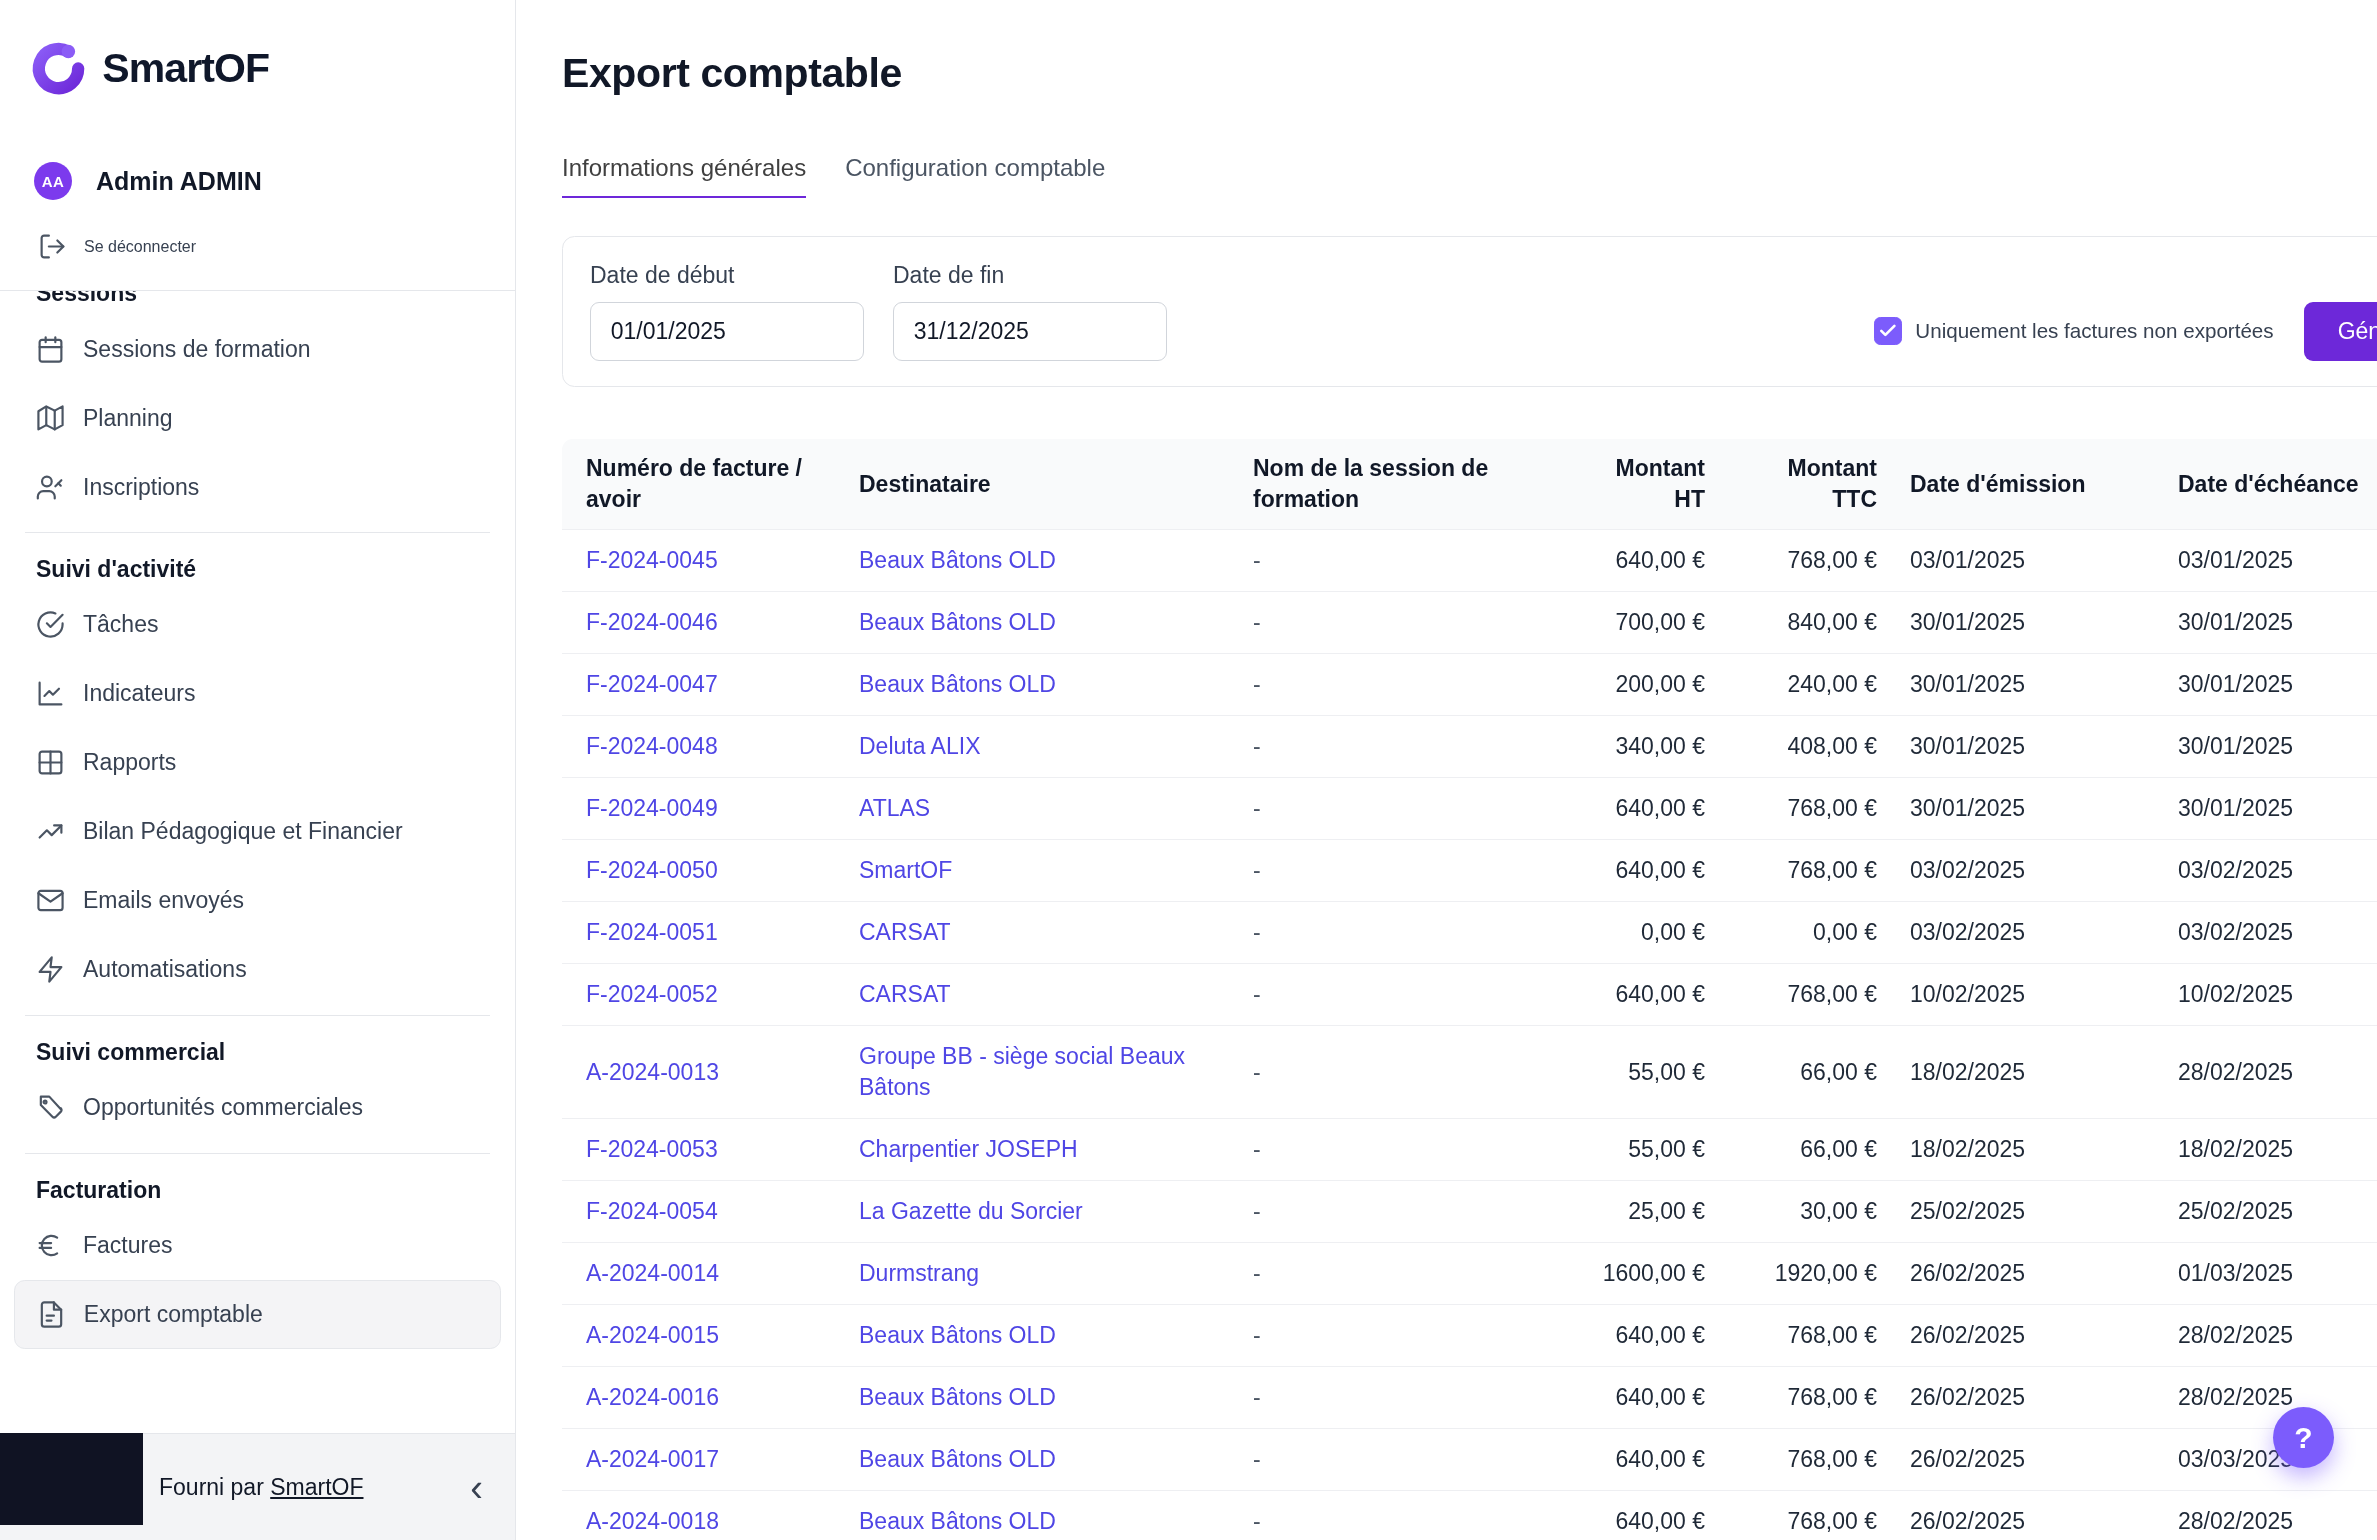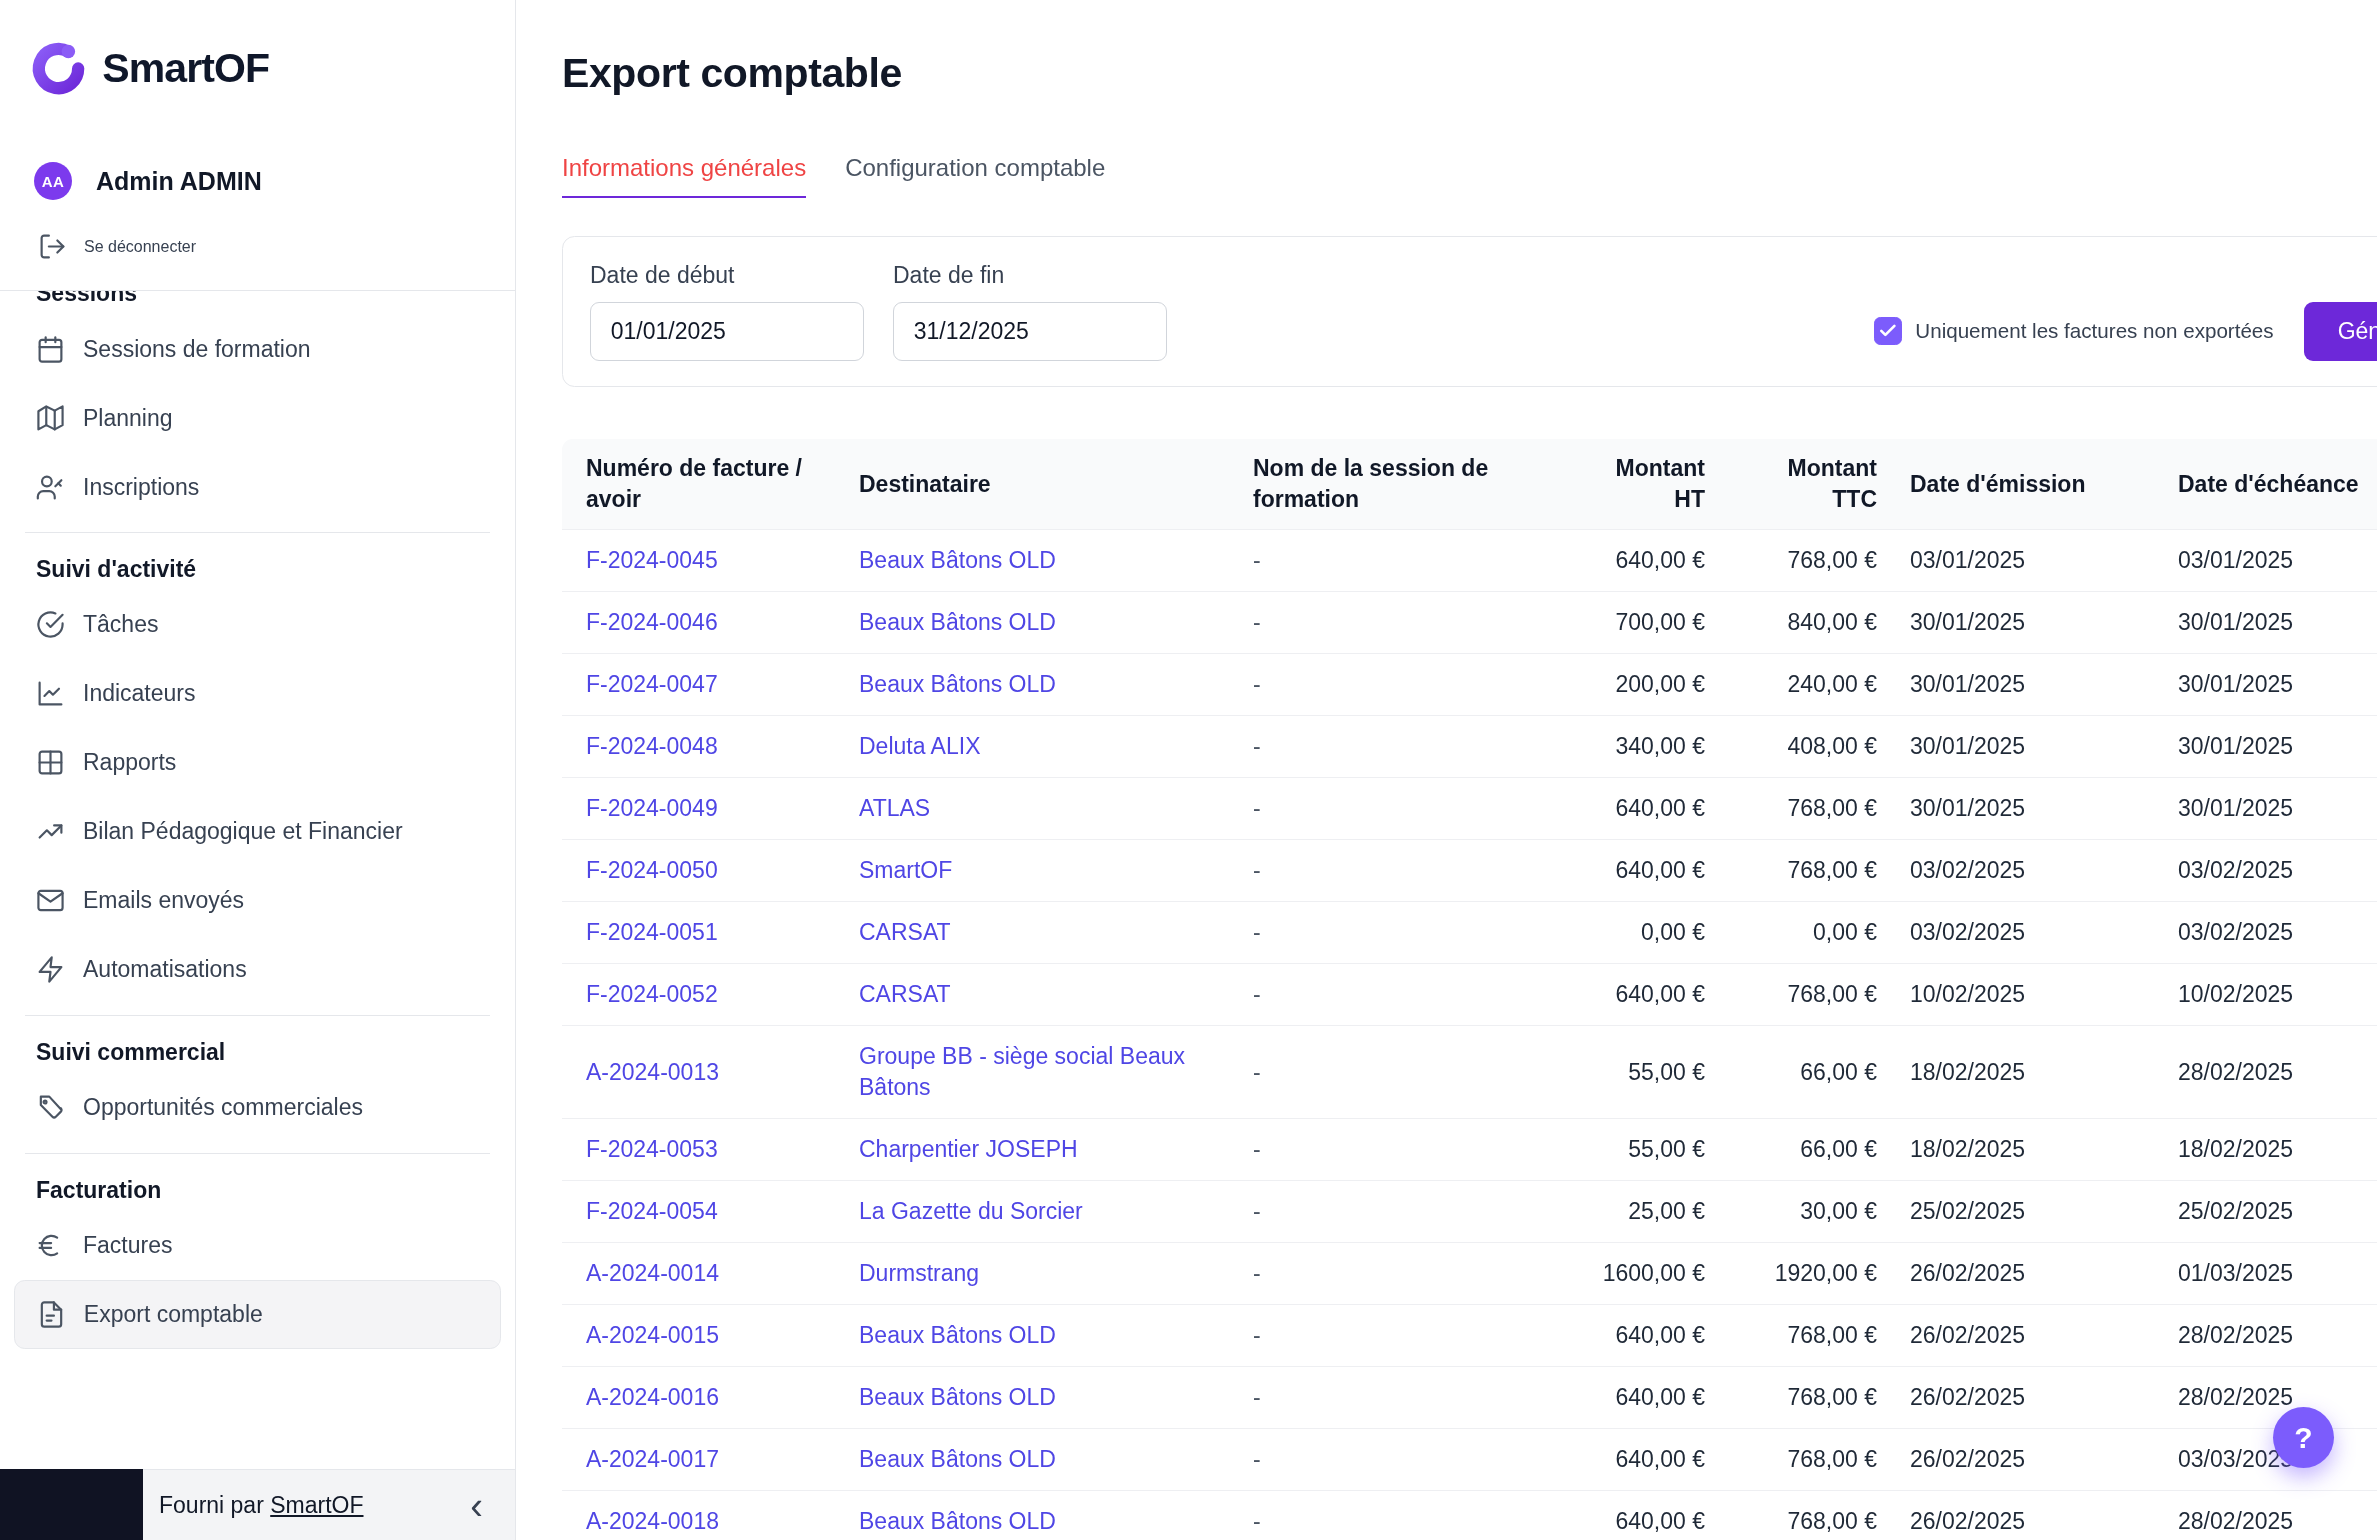--- a/index.html
+++ b/index.html
@@ -20,34 +20,34 @@
     font-size:16px; color:#374151; cursor:pointer; }
   .nav { margin-top:29px; border-top:0.9px solid #E5E7EB; overflow:hidden; height:1132px; }
   .section-title { margin:23px 0 7.2px 36px; font-size:23px; font-weight:700; color:#111827; }
   .section-title.clipped { margin-top:-10.7px; }
   .nav-item { height:69px; display:flex; align-items:center; gap:18px;
     padding:0 21.5px 0 36px; font-size:23px; color:#374151; cursor:pointer; white-space:nowrap; }
   .nav-item.active { margin:0 14.3px; padding-left:21.5px; background:#F4F4F6;
     border:0.9px solid #E5E7EB; border-radius:10.7px; }
   .nav-icon { width:29px; height:29px; flex:0 0 29px; color:#4B5563; }
   .nav-divider { border-top:0.9px solid #E5E7EB; margin:10.7px 25px 0 25px; }
-  .sidebar-footer { position:absolute; left:0; bottom:0; width:100%; height:72px;
+  .sidebar-footer { position:absolute; left:0; bottom:0; width:100%; height:108px;
     background:#F3F4F6; border-top:0.9px solid #E5E7EB; display:flex; align-items:center; z-index:5; }
   .footer-dark { position:absolute; left:0; top:-0.9px; width:143px; height:92px; background:#101323; }
   .footer-text { margin-left:159px; font-size:23px; color:#111827; z-index:1; white-space:nowrap; }
   .footer-brand { text-decoration:underline; cursor:pointer; }
   .collapse { margin-left:auto; margin-right:32px; font-size:38px; color:#374151;
     cursor:pointer; line-height:1; z-index:1; }
 
   
   main { flex:1; min-width:0; position:relative; padding:50px 0 0 46px; overflow:hidden; background:#fff; }
   h1 { font-size:41px; font-weight:700; color:#111827; letter-spacing:-0.4px; }
   .tabs { display:flex; gap:39px; margin-top:57px; }
   .tab { font-size:24px; color:#4B5563; padding-bottom:14.3px; cursor:pointer; border-bottom:2.7px solid transparent; }
-  .tab.active { color:#ef4444; font-weight:500; border-bottom-color:#6D28D9; }
+  .tab.active { color:#404040; font-weight:500; border-bottom-color:#6D28D9; }
 
   .filter-card { margin-top:38px; width:1922px; border:0.9px solid #E5E7EB; border-radius:12.5px;
     padding:25px 27px; display:flex; align-items:flex-end; background:#fff; }
   .field label { display:block; font-size:23px; color:#374151; margin-bottom:12.5px; }
   .field input { width:274px; height:59px; border:0.9px solid #D1D5DB; border-radius:9px;
     font-size:23px; padding:0 19.7px; color:#111827; font-family:inherit; outline:none; }
   .field + .field { margin-left:29px; }
   .right-cluster { margin-left:auto; display:flex; align-items:center; height:59px; align-self:flex-end; }
   .checkbox { width:28px; height:28px; border-radius:6.3px; border:0.9px solid #7C5CFC; background:#fff;
     display:flex; align-items:center; justify-content:center; cursor:pointer; }

